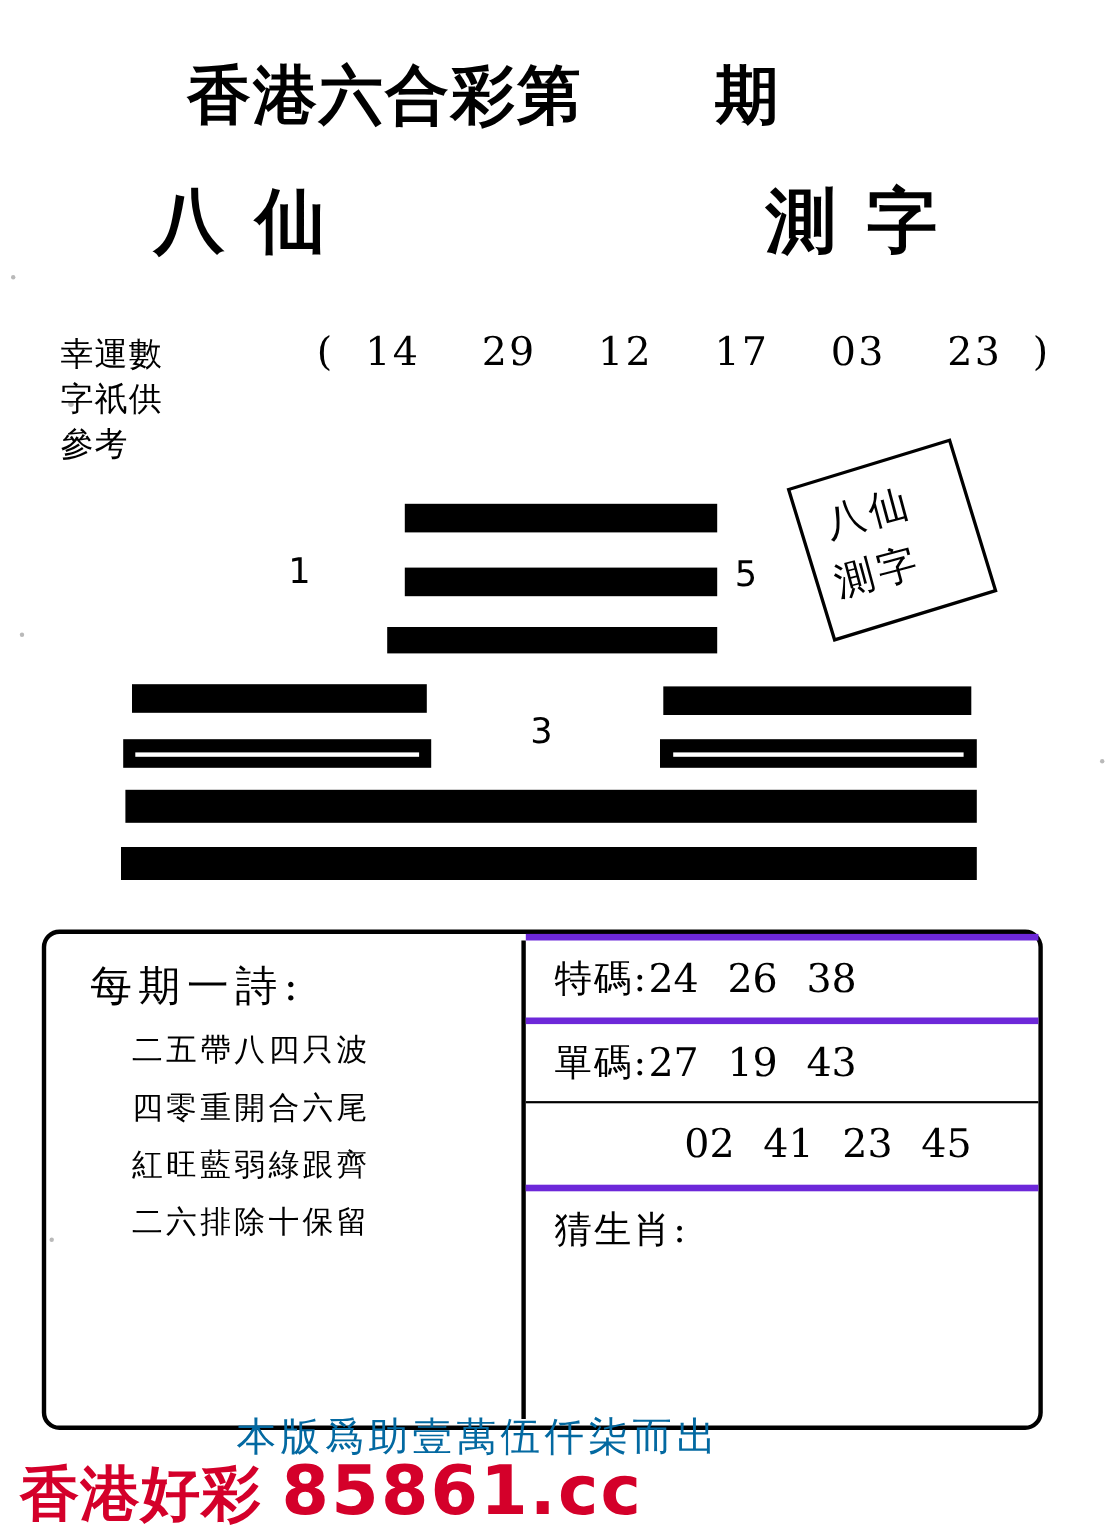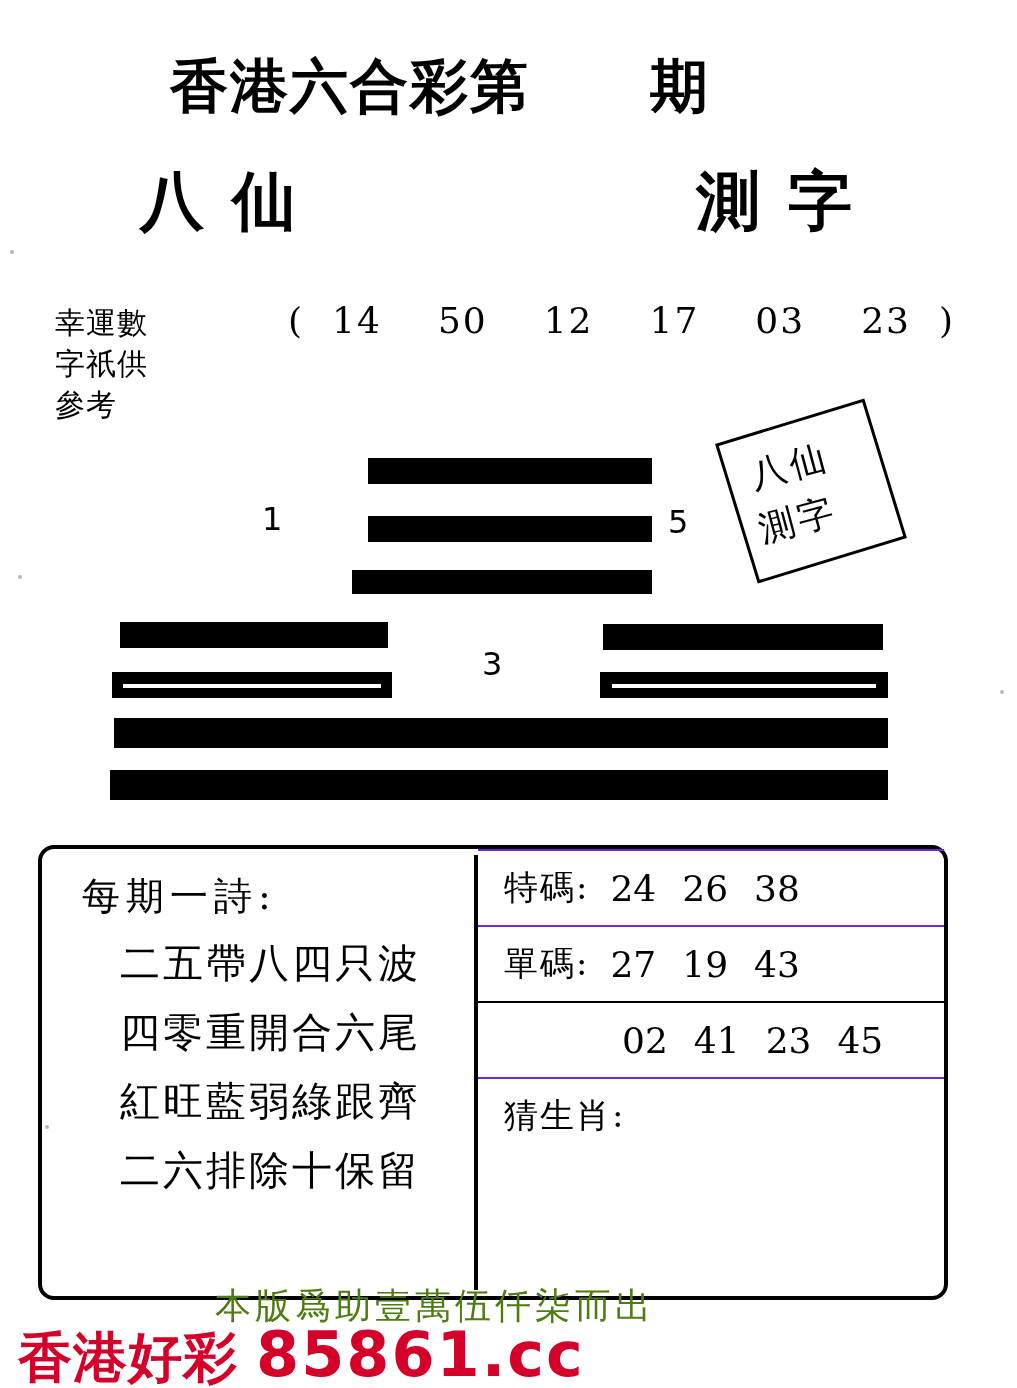--- a/index.html
+++ b/index.html
@@ -160,66 +160,66 @@
     box-sizing: border-box;
     position: relative;
   }
   .poem-title {
     font-size: 38px;
     letter-spacing: 6px;
     margin-bottom: 8px;
     font-family: "DejaVu Serif", "Liberation Serif", serif;
   }
   .poem-line {
-    font-size: 40px;
+    font-size: 28px;
     letter-spacing: 3px;
     margin: 14px 12px 14px 38px;
     font-family: "DejaVu Serif", "Liberation Serif", serif;
     white-space: nowrap;
   }
 
   .rtitle {
     font-size: 38px;
     letter-spacing: 6px;
     padding: 20px 0 10px 30px;
     font-family: "DejaVu Serif", "Liberation Serif", serif;
   }
   .rrow {
-    border-top: 2px solid #6d28d9;
+    border-top: 6px solid #6d28d9;
     height: 76px;
     display: flex;
     align-items: center;
     padding-left: 26px;
     box-sizing: border-box;
     font-family: "DejaVu Serif", "Liberation Serif", serif;
   }
   .rrow.thin { border-top: 2px solid #000; }
   .rlabel {
     font-size: 34px;
     letter-spacing: 2px;
     white-space: nowrap;
   }
   .rvals {
     font-size: 36px;
-    margin-left: 21px;
+    margin-left: 0;
     white-space: nowrap;
   }
   .rvals span { margin-right: 26px; }
   .rvals.indent { margin-left: 118px; }
   .rvals.zodiac { font-size: 34px; letter-spacing: 2px; margin-left: 4px; }
 
   
   .footer-note {
     position: absolute;
     top: 1282px;
     left: 215px;
     font-size: 36px;
     letter-spacing: 4px;
     font-family: Liberation Sans, sans-serif;
-    color: #4d7c0f;
+    color: #0369a1;
     white-space: nowrap;
   }
   .watermark {
     position: absolute;
     top: 1318px;
     left: 18px;
     font-size: 54px;
     font-weight: bold;
     color: #d4002a;
     font-family: "DejaVu Sans", "Liberation Sans", sans-serif;
@@ -254,21 +254,21 @@
   </div>
 
   <div class="title-sub">
     <span class="left-part">八仙</span>
     <span class="right-part">測字</span>
   </div>
 
   <div class="lucky-row">
     <span class="lucky-label">幸運數字祇供參考</span>
     <span class="lucky-nums">
-      <span>(</span><span class="n">14</span><span class="n">50</span><span class="n">12</span><span class="n">17</span><span class="n">03</span><span class="n">23</span><span>)</span>
+      <span>(</span><span class="n">14</span><span class="n">29</span><span class="n">12</span><span class="n">17</span><span class="n">03</span><span class="n">23</span><span>)</span>
     </span>
   </div>
 
   <div class="bar" style="left:368px;top:458px;width:284px;height:26px;"></div>
   <div class="bar" style="left:368px;top:516px;width:284px;height:26px;"></div>
   <div class="bar" style="left:352px;top:570px;width:300px;height:24px;"></div>
 
   <div class="num-label" style="left:262px;top:500px;">1</div>
   <div class="num-label" style="left:668px;top:503px;">5</div>
   <div class="num-label" style="left:482px;top:645px;">3</div>

